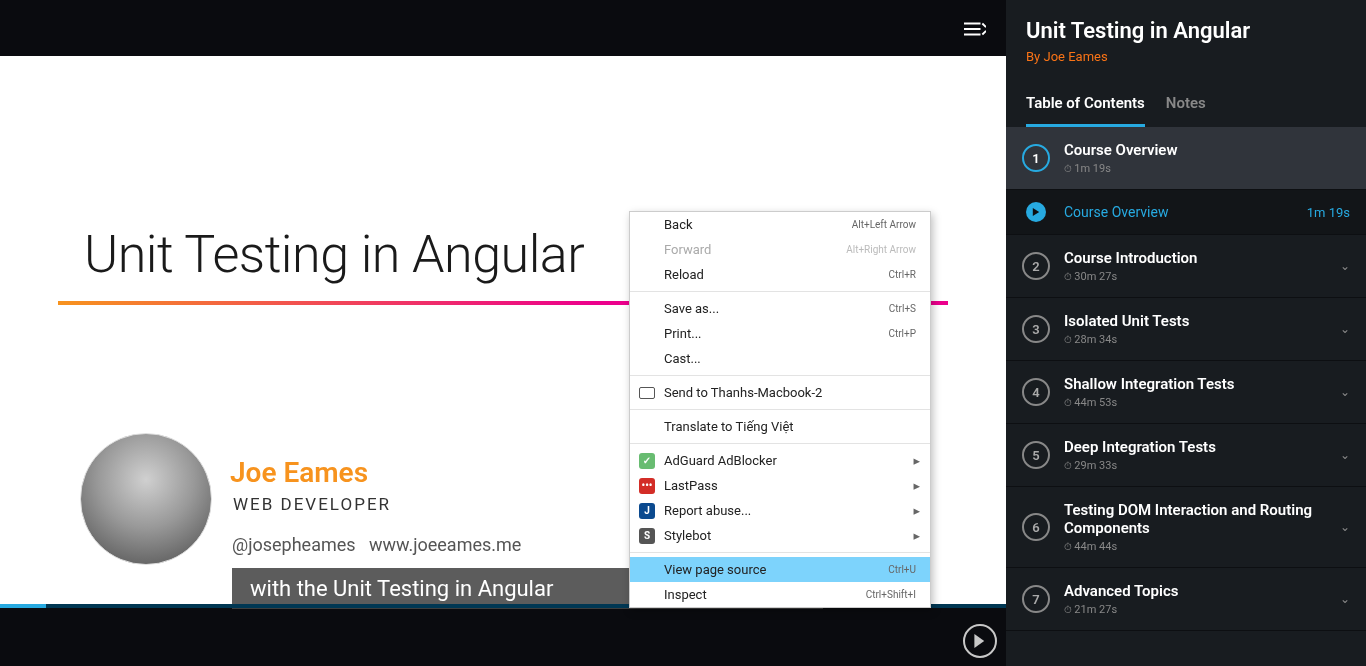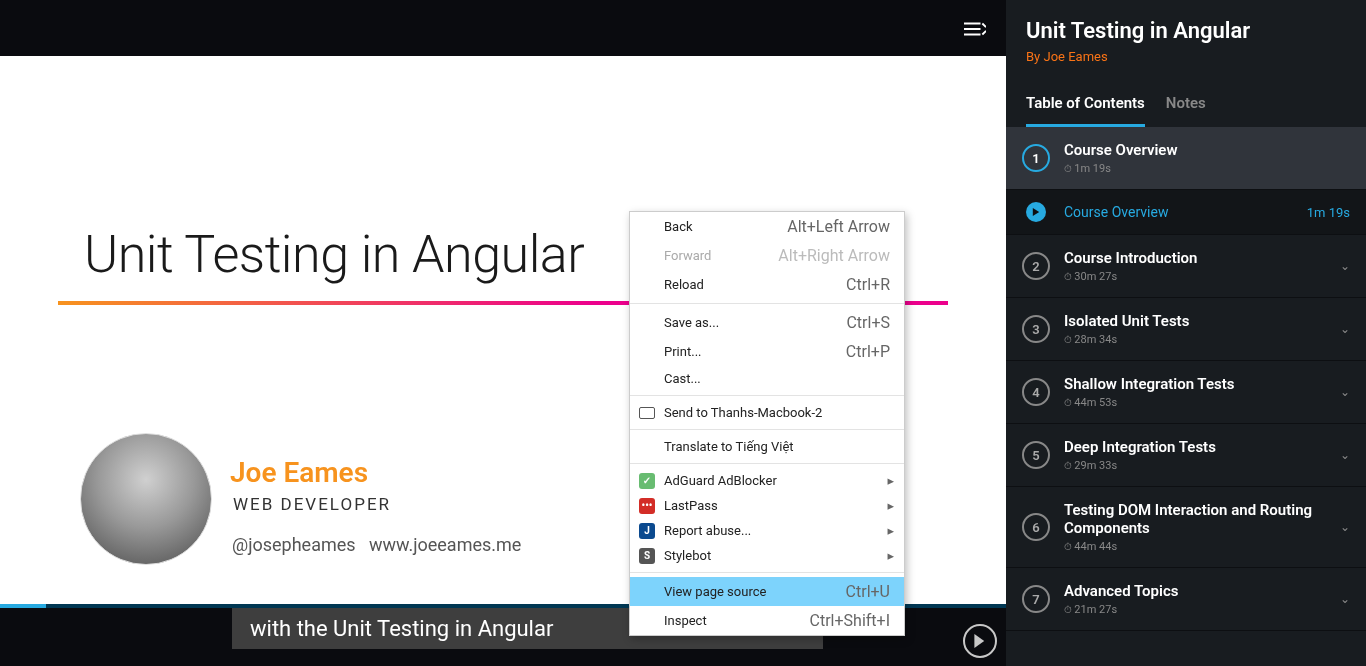--- a/index.html
+++ b/index.html
@@ -5,21 +5,21 @@
 * { margin: 0; padding: 0; box-sizing: border-box; font-family: -apple-system, BlinkMacSystemFont, "Segoe UI", Roboto, sans-serif; }
 body { width: 1366px; height: 666px; background: #0a0b0f; overflow: hidden; position: relative; }
 .main-area { position: absolute; left: 0; top: 0; width: 1006px; height: 666px; }
 .slide-viewport { position: absolute; left: 0; top: 56px; width: 1006px; height: 550px; background: #fff; }
 .slide-title { position: absolute; left: 84px; top: 168px; font-size: 52px; font-weight: 300; color: #1a1a1a; letter-spacing: -0.5px; }
 .gradient-line { position: absolute; left: 58px; top: 245px; width: 890px; height: 4px; background: linear-gradient(90deg, #f7931e 0%, #ec008c 60%, #ec008c 100%); }
 .avatar { position: absolute; left: 80px; top: 377px; width: 132px; height: 132px; border-radius: 50%; background: radial-gradient(circle at 50% 35%, #d0d0d0 0%, #999 45%, #666 80%); filter: grayscale(100%); border: 1px solid #ddd; }
 .author-name { position: absolute; left: 230px; top: 400px; font-size: 28px; font-weight: 600; color: #f7931e; }
 .author-role { position: absolute; left: 233px; top: 438px; font-size: 17px; font-weight: 400; color: #333; letter-spacing: 2px; }
 .author-handles { position: absolute; left: 232px; top: 478px; font-size: 18px; color: #555; }
-.caption-bar { position: absolute; left: 232px; top: 512px; padding: 8px 270px 8px 18px; background: rgba(70,70,70,0.88); color: #fff; font-size: 22px; margin-top: 40px; }
+.caption-bar { position: absolute; left: 232px; top: 512px; padding: 8px 270px 8px 18px; background: rgba(70,70,70,0.88); color: #fff; font-size: 22px; }
 .timeline { position: absolute; left: 0; top: 604px; width: 1006px; height: 4px; background: #003753; }
 .timeline::before { content: ""; position: absolute; left: 0; top: 0; width: 46px; height: 4px; background: #27aae1; }
 .play-next { position: absolute; left: 963px; top: 568px; width: 34px; height: 34px; border-radius: 50%; border: 2px solid #c8c8c8; display: flex; align-items: center; justify-content: center; }
 .play-next svg { width: 14px; height: 14px; fill: #c8c8c8; }
 
 
 .sidebar { position: absolute; right: 0; top: 0; width: 360px; height: 666px; background: #181c20; color: #fff; }
 .collapse-btn { position: absolute; left: -52px; top: 8px; width: 42px; height: 42px; display: flex; align-items: center; justify-content: center; }
 .collapse-btn svg { width: 22px; height: 18px; stroke: #fff; fill: none; stroke-width: 2; }
 .sidebar-header { padding: 18px 20px 10px 20px; }
@@ -38,26 +38,26 @@
 .mod-meta { font-size: 11px; color: #888; margin-top: 3px; }
 .mod-meta::before { content: "⏱ "; font-size: 10px; }
 .chev { color: #888; font-size: 12px; }
 .clip { display: flex; align-items: center; padding: 12px 16px 12px 20px; background: #121518; border-bottom: 1px solid #0d0f12; cursor: pointer; }
 .clip-play { width: 20px; height: 20px; border-radius: 50%; background: #27aae1; display: flex; align-items: center; justify-content: center; margin-right: 18px; flex-shrink: 0; }
 .clip-play svg { width: 8px; height: 8px; fill: #0d0f12; }
 .clip-title { flex: 1; font-size: 14px; color: #27aae1; }
 .clip-dur { font-size: 13px; color: #27aae1; }
 
 
-.ctx { position: absolute; left: 629px; top: 211px; width: 276px; background: #fff; border: 1px solid #ccc; box-shadow: 2px 3px 8px rgba(0,0,0,0.25); font-size: 13px; color: #222; }
+.ctx { position: absolute; left: 629px; top: 211px; width: 302px; background: #fff; border: 1px solid #ccc; box-shadow: 2px 3px 8px rgba(0,0,0,0.25); font-size: 13px; color: #222; }
 .ctx-item { display: flex; align-items: center; padding: 5px 14px 5px 34px; position: relative; }
 .ctx-item.hl { background: #7dd3fc; }
 .ctx-item.disabled { color: #aaa; }
 .ctx-label { flex: 1; }
-.ctx-accel { color: #666; font-size: 16px; text-align: center; }
+.ctx-accel { color: #666; font-size: 10px; text-align: center; }
 .ctx-item.disabled .ctx-accel { color: #bbb; }
 .ctx-sep { height: 1px; background: #e3e3e3; margin: 4px 0; }
 .ctx-icon { position: absolute; left: 9px; width: 16px; height: 16px; border-radius: 3px; display: flex; align-items: center; justify-content: center; font-size: 10px; font-weight: 700; color: #fff; }
 .ctx-sub { position: absolute; right: 10px; color: #666; }
 .ic-cast { position: absolute; left: 9px; width: 16px; height: 12px; border: 1.5px solid #555; border-radius: 2px; }
 </style>
 </head>
 <body>
 
 <div class="main-area">

